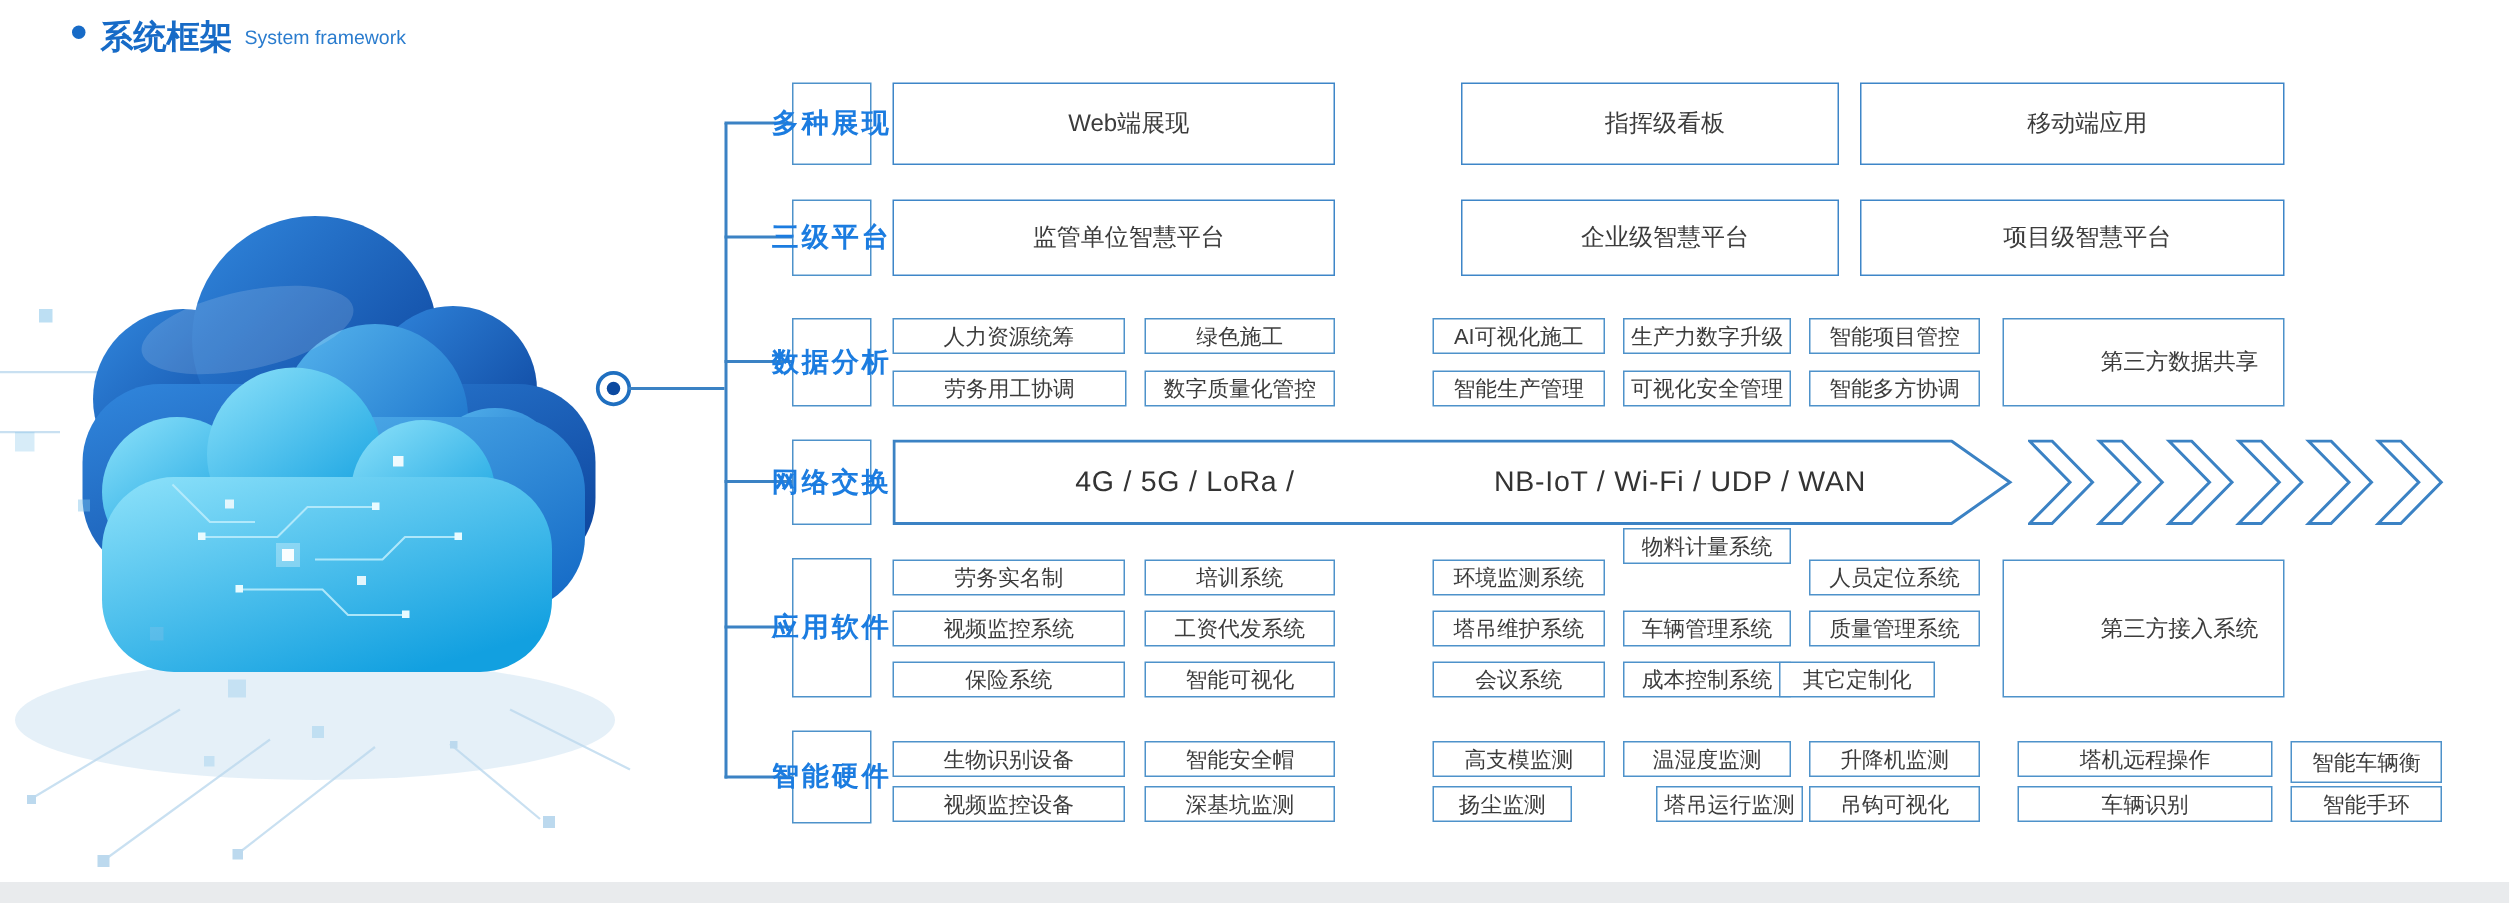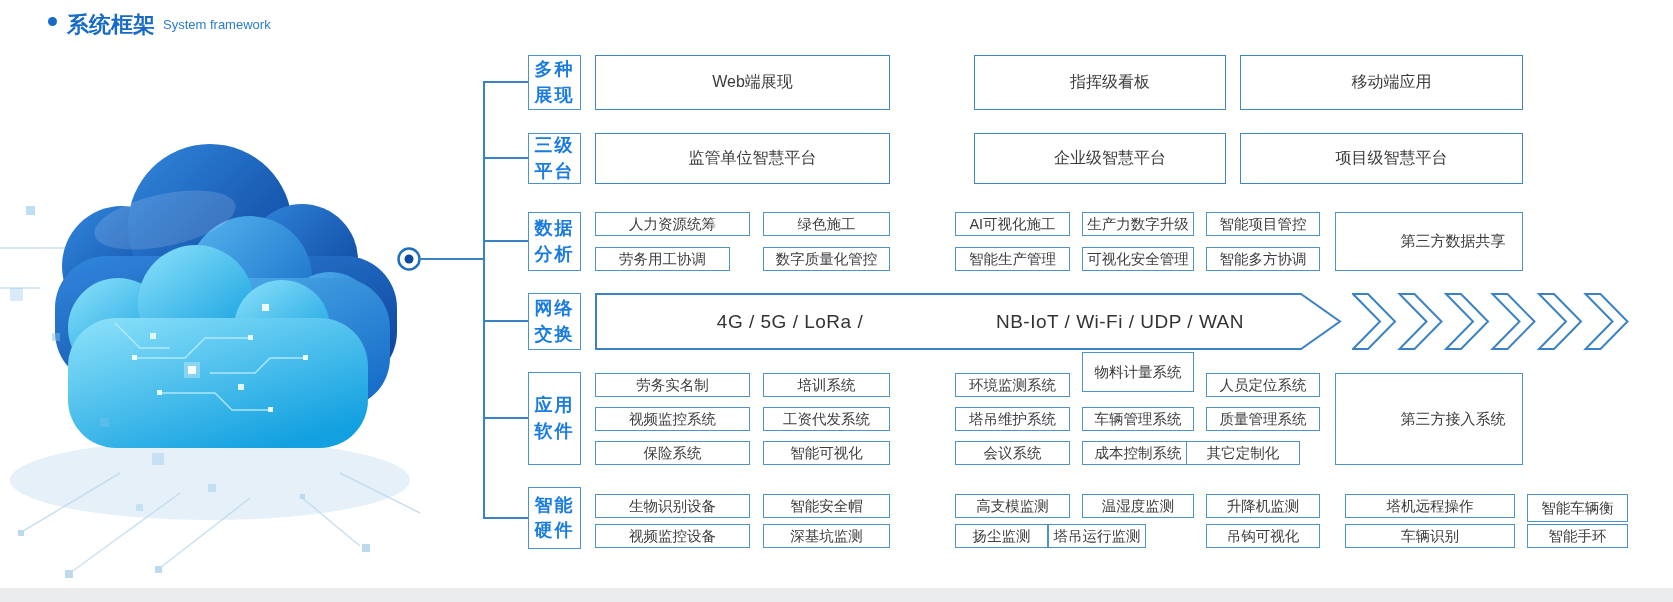--- a/index.html
+++ b/index.html
@@ -5,21 +5,21 @@
   html,body{margin:0;padding:0;background:#fff;}
   body{font-family:"Liberation Sans","DejaVu Sans",sans-serif;}
   #stage{position:relative;width:1673px;height:602px;background:#ffffff;overflow:hidden;}
 
   
   .bx{position:absolute;background:#fff;border:1.5px solid #4e92ca;display:flex;align-items:center;
       justify-content:center;font-size:14.5px;color:#3c3c3c;box-sizing:border-box;white-space:nowrap;}
   .bg{font-size:16px;border-color:#3e86c8;padding-left:20px;}
   .tall{font-size:15px;padding-left:48px;}
   
-  .lb{flex-direction:column;line-height:1.4;font-size:18px;font-weight:700;color:#1b7ce0;letter-spacing:2px;align-items:center;}
+  .lb{flex-direction:row;line-height:1.4;font-size:18px;font-weight:700;color:#1b7ce0;letter-spacing:2px;align-items:center;}
   
   .ln{position:absolute;background:#3b82c4;}
   
   .title{position:absolute;left:48px;top:13px;display:flex;align-items:center;}
   .title .dot{width:9px;height:9px;border-radius:50%;background:#176bc7;margin:0 10px 7px 0;}
   .title .zh{font-size:22px;font-weight:700;color:#176bc7;line-height:1.1;}
   .title .en{font-size:13px;color:#2a7cce;margin:0 0 2px 8px;}
   
   .band-text{position:absolute;top:293px;height:57px;display:flex;align-items:center;
       justify-content:center;font-size:19px;color:#333;letter-spacing:.5px;}
@@ -169,21 +169,21 @@
   <div class="bx bg" style="left:595px;top:55px;width:295px;height:55px">Web端展现</div>
   <div class="bx bg" style="left:974px;top:55px;width:252px;height:55px">指挥级看板</div>
   <div class="bx bg" style="left:1240px;top:55px;width:283px;height:55px">移动端应用</div>
 
   <div class="bx bg" style="left:595px;top:133px;width:295px;height:51px">监管单位智慧平台</div>
   <div class="bx bg" style="left:974px;top:133px;width:252px;height:51px">企业级智慧平台</div>
   <div class="bx bg" style="left:1240px;top:133px;width:283px;height:51px">项目级智慧平台</div>
 
   <div class="bx" style="left:595px;top:212px;width:155px;height:24px">人力资源统筹</div>
   <div class="bx" style="left:763px;top:212px;width:127px;height:24px">绿色施工</div>
-  <div class="bx" style="left:595px;top:247px;width:135px;height:24px">劳务用工协调</div>
+  <div class="bx" style="left:595px;top:247px;width:156px;height:24px">劳务用工协调</div>
   <div class="bx" style="left:763px;top:247px;width:127px;height:24px">数字质量化管控</div>
   <div class="bx" style="left:955px;top:212px;width:115px;height:24px">AI可视化施工</div>
   <div class="bx" style="left:1082px;top:212px;width:112px;height:24px">生产力数字升级</div>
   <div class="bx" style="left:1206px;top:212px;width:114px;height:24px">智能项目管控</div>
   <div class="bx" style="left:955px;top:247px;width:115px;height:24px">智能生产管理</div>
   <div class="bx" style="left:1082px;top:247px;width:112px;height:24px">可视化安全管理</div>
   <div class="bx" style="left:1206px;top:247px;width:114px;height:24px">智能多方协调</div>
   <div class="bx tall" style="left:1335px;top:212px;width:188px;height:59px">第三方数据共享</div>
 
   <svg style="position:absolute;left:595px;top:293px;" width="750" height="57" viewBox="0 0 750 57">
@@ -202,39 +202,39 @@
     </g>
   </svg>
 
   <div class="bx" style="left:595px;top:373px;width:155px;height:24px">劳务实名制</div>
   <div class="bx" style="left:763px;top:373px;width:127px;height:24px">培训系统</div>
   <div class="bx" style="left:595px;top:407px;width:155px;height:24px">视频监控系统</div>
   <div class="bx" style="left:763px;top:407px;width:127px;height:24px">工资代发系统</div>
   <div class="bx" style="left:595px;top:441px;width:155px;height:24px">保险系统</div>
   <div class="bx" style="left:763px;top:441px;width:127px;height:24px">智能可视化</div>
   <div class="bx" style="left:955px;top:373px;width:115px;height:24px">环境监测系统</div>
-  <div class="bx" style="left:1082px;top:352px;width:112px;height:40px">物料计量系统</div>
+  <div class="bx" style="left:1082px;top:352px;width:112px;height:24px">物料计量系统</div>
   <div class="bx" style="left:1206px;top:373px;width:114px;height:24px">人员定位系统</div>
   <div class="bx" style="left:955px;top:407px;width:115px;height:24px">塔吊维护系统</div>
   <div class="bx" style="left:1082px;top:407px;width:112px;height:24px">车辆管理系统</div>
   <div class="bx" style="left:1206px;top:407px;width:114px;height:24px">质量管理系统</div>
   <div class="bx" style="left:955px;top:441px;width:115px;height:24px">会议系统</div>
   <div class="bx" style="left:1082px;top:441px;width:112px;height:24px">成本控制系统</div>
-  <div class="bx" style="left:1186px;top:441px;width:114px;height:24px">其它定制化</div>
+  <div class="bx" style="left:1186px;top:441px;width:104px;height:24px">其它定制化</div>
   <div class="bx tall" style="left:1335px;top:373px;width:188px;height:92px">第三方接入系统</div>
 
   <div class="bx" style="left:595px;top:494px;width:155px;height:24px">生物识别设备</div>
   <div class="bx" style="left:763px;top:494px;width:127px;height:24px">智能安全帽</div>
   <div class="bx" style="left:595px;top:524px;width:155px;height:24px">视频监控设备</div>
   <div class="bx" style="left:763px;top:524px;width:127px;height:24px">深基坑监测</div>
   <div class="bx" style="left:955px;top:494px;width:115px;height:24px">高支模监测</div>
   <div class="bx" style="left:1082px;top:494px;width:112px;height:24px">温湿度监测</div>
   <div class="bx" style="left:1206px;top:494px;width:114px;height:24px">升降机监测</div>
   <div class="bx" style="left:1345px;top:494px;width:170px;height:24px">塔机远程操作</div>
   <div class="bx" style="left:1527px;top:494px;width:101px;height:28px">智能车辆衡</div>
   <div class="bx" style="left:955px;top:524px;width:93px;height:24px">扬尘监测</div>
-  <div class="bx" style="left:1048px;top:524px;width:98px;height:24px">塔吊运行监测</div>
+  <div class="bx" style="left:1104px;top:524px;width:98px;height:24px">塔吊运行监测</div>
   <div class="bx" style="left:1206px;top:524px;width:114px;height:24px">吊钩可视化</div>
   <div class="bx" style="left:1345px;top:524px;width:170px;height:24px">车辆识别</div>
   <div class="bx" style="left:1527px;top:524px;width:101px;height:24px">智能手环</div>
 
   <div class="strip"></div>
 </div>
 
 </body></html>

